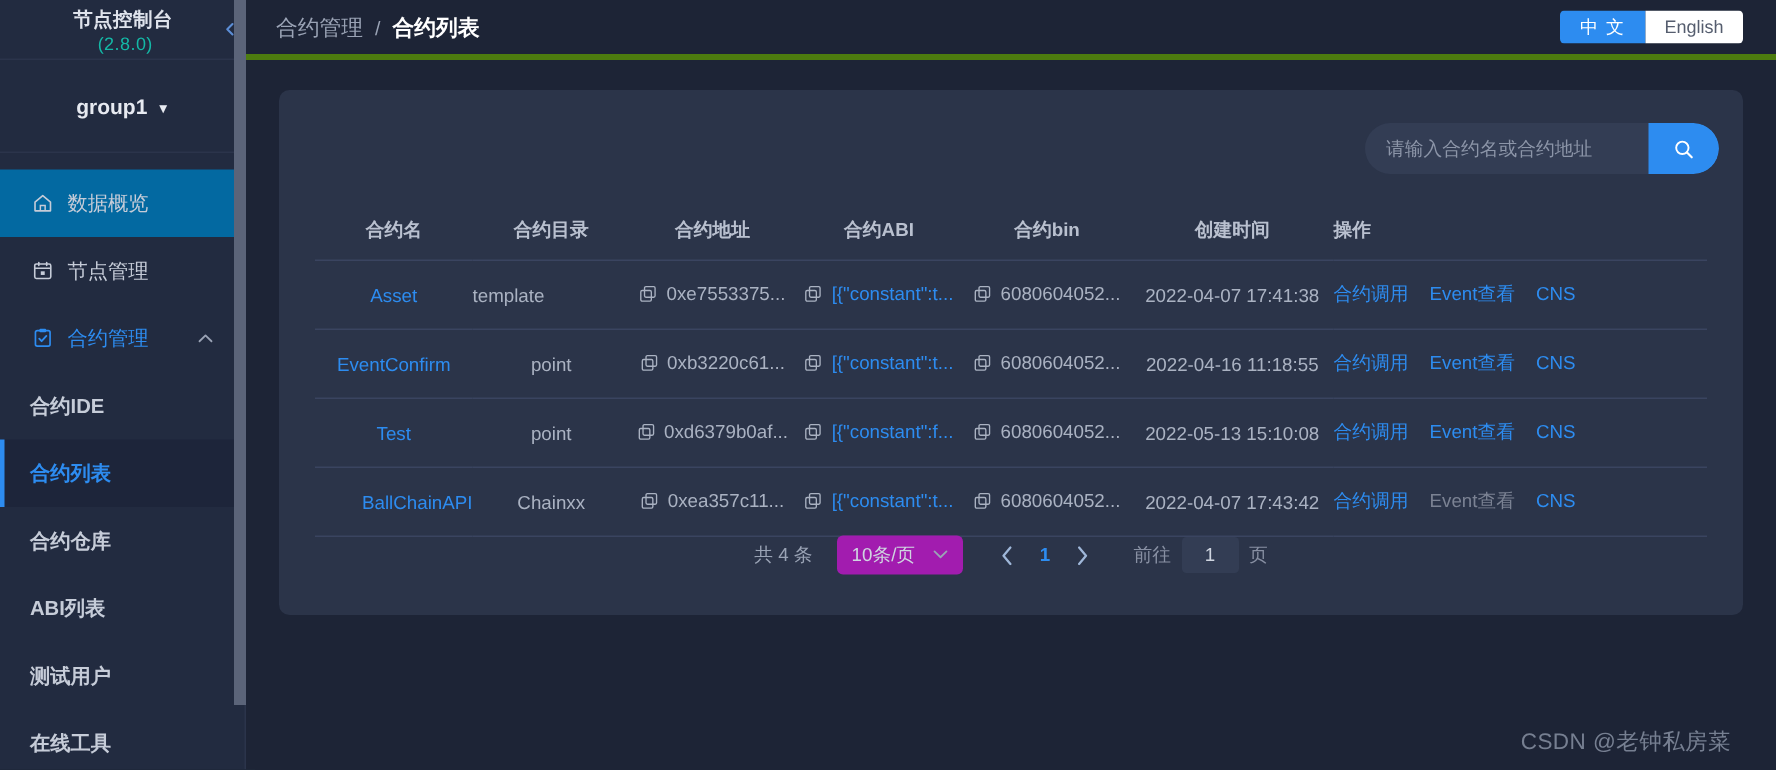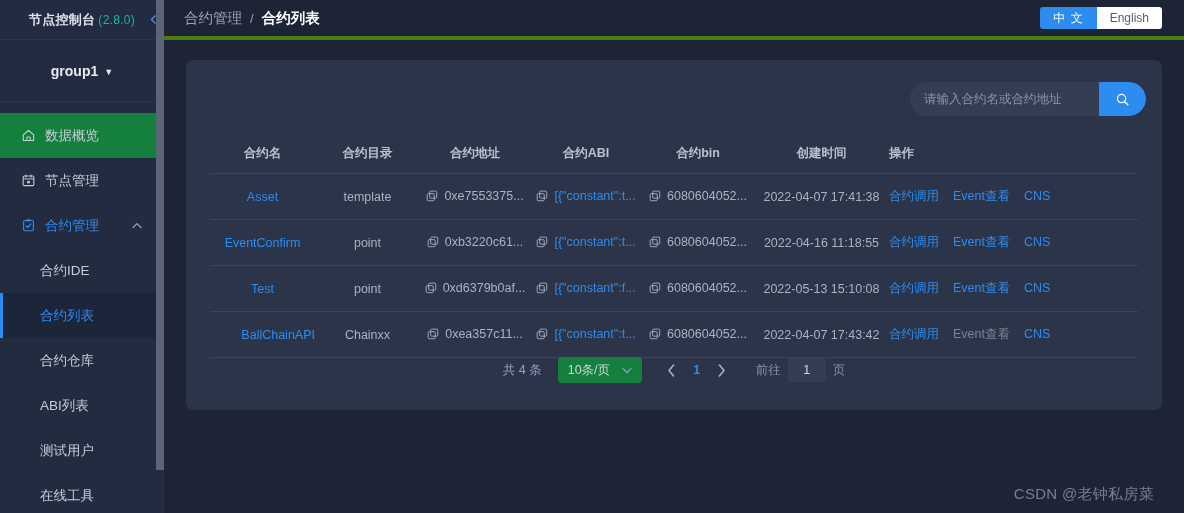--- a/index.html
+++ b/index.html
@@ -23,20 +23,21 @@
   }
   .sb-brand {
     height: 40px;
     display: flex; align-items: center; justify-content: center;
     color: #dfe3ec;
     font-size: 13px; font-weight: bold;
     letter-spacing: .3px;
     border-bottom: 1px solid #2b3консе;
     border-bottom: 1px solid #2b344b;
     position: relative;
+    flex-direction: column;
   }
   .sb-brand .ver { font-weight: normal; font-size: 12px; margin-left: 3px; color: #14b8a6; }
   .collapse-icon {
     position: absolute; right: 6px; top: 50%; transform: translateY(-50%);
     width: 10px; height: 10px; color: #5c8ed6;
     display: flex; align-items: center; justify-content: center;
     font-size: 9px; line-height: 1;
   }
   .sb-group {
     height: 62px;
@@ -55,41 +56,42 @@
   .sb-item {
     height: 45px;
     display: flex; align-items: center;
     padding-left: 20px;
     color: #c6ccd8;
     font-size: 13.5px;
     cursor: pointer;
     position: relative;
   }
   .sb-item.top { background: #222b40; }
-  .sb-item.highlight { background: #15803d; }
+  .sb-item.highlight { background: #0369a1; }
   .sb-item.active-parent { color: #2d8cf0; }
   .sb-item .ico {
     width: 16px; height: 16px; margin-right: 9px;
     display: inline-flex; align-items: center; justify-content: center;
     flex: 0 0 16px;
   }
   .sb-item .ico svg { display: block; }
   .sb-item .chev {
     position: absolute; right: 22px; top: 50%;
     transform: translateY(-50%);
     font-size: 9px; color: #9aa3b5;
   }
   .sb-sub {
     height: 45px;
     display: flex; align-items: center;
-    padding-left: 40px;
+    padding-left: 20px;
     color: #c6ccd8;
     font-size: 13.5px;
     cursor: pointer;
     position: relative;
+    font-weight: bold;
   }
   .sb-sub.selected {
     color: #2d8cf0;
     background: #1d253a;
   }
   .sb-sub.selected::before {
     content: "";
     position: absolute; left: 0; top: 0; bottom: 0;
     width: 3px; background: #2d8cf0;
   }
@@ -213,21 +215,21 @@
 
   .pager {
     position: absolute;
     left: 0; right: 0; top: 297px;
     display: flex; align-items: center; justify-content: center;
     gap: 0;
     font-size: 12.5px; color: #9aa3b5;
   }
   .pg-total { margin-right: 16px; }
   .pg-size {
-    background: #15803d; color: #cfd5e0;
+    background: #a21caf; color: #cfd5e0;
     border-radius: 4px; height: 26px;
     display: flex; align-items: center; padding: 0 10px;
     font-size: 12.5px; cursor: pointer;
     min-width: 84px; justify-content: space-between;
     margin-right: 18px;
   }
   .pg-size .cv { font-size: 10px; color: #9aa3b5; margin-left: 10px; }
   .pg-arrow {
     width: 24px; height: 24px;
     display: flex; align-items: center; justify-content: center;
@@ -384,21 +386,21 @@
             <th style="text-align:center">合约地址</th>
             <th style="text-align:center">合约ABI</th>
             <th style="text-align:center">合约bin</th>
             <th style="text-align:center">创建时间</th>
             <th>操作</th>
           </tr>
         </thead>
         <tbody id="tbody">
             <tr>
               <td style="text-align:center"><span class="cname">Asset</span></td>
-              <td style="text-align:center">template</td>
+              <td style="text-align:left">template</td>
               <td style="text-align:center"><span class="copyable"><span class="copy-ico">
                     <svg width="12" height="12" viewBox="0 0 14 14">
                       <rect x="4.3" y="1.3" width="8.2" height="8.2" rx="1.1" fill="none" stroke="currentColor" stroke-width="1.05"></rect>
                       <rect x="1.4" y="4.3" width="8.2" height="8.2" rx="1.1" fill="none" stroke="currentColor" stroke-width="1.05"></rect>
                     </svg>
                   </span>0xe7553375...</span></td>
               <td style="text-align:center"><span class="copyable blue"><span class="copy-ico" style="color:#aab2c2">
                     <svg width="12" height="12" viewBox="0 0 14 14">
                       <rect x="4.3" y="1.3" width="8.2" height="8.2" rx="1.1" fill="none" stroke="currentColor" stroke-width="1.05"></rect>
                       <rect x="1.4" y="4.3" width="8.2" height="8.2" rx="1.1" fill="none" stroke="currentColor" stroke-width="1.05"></rect>

